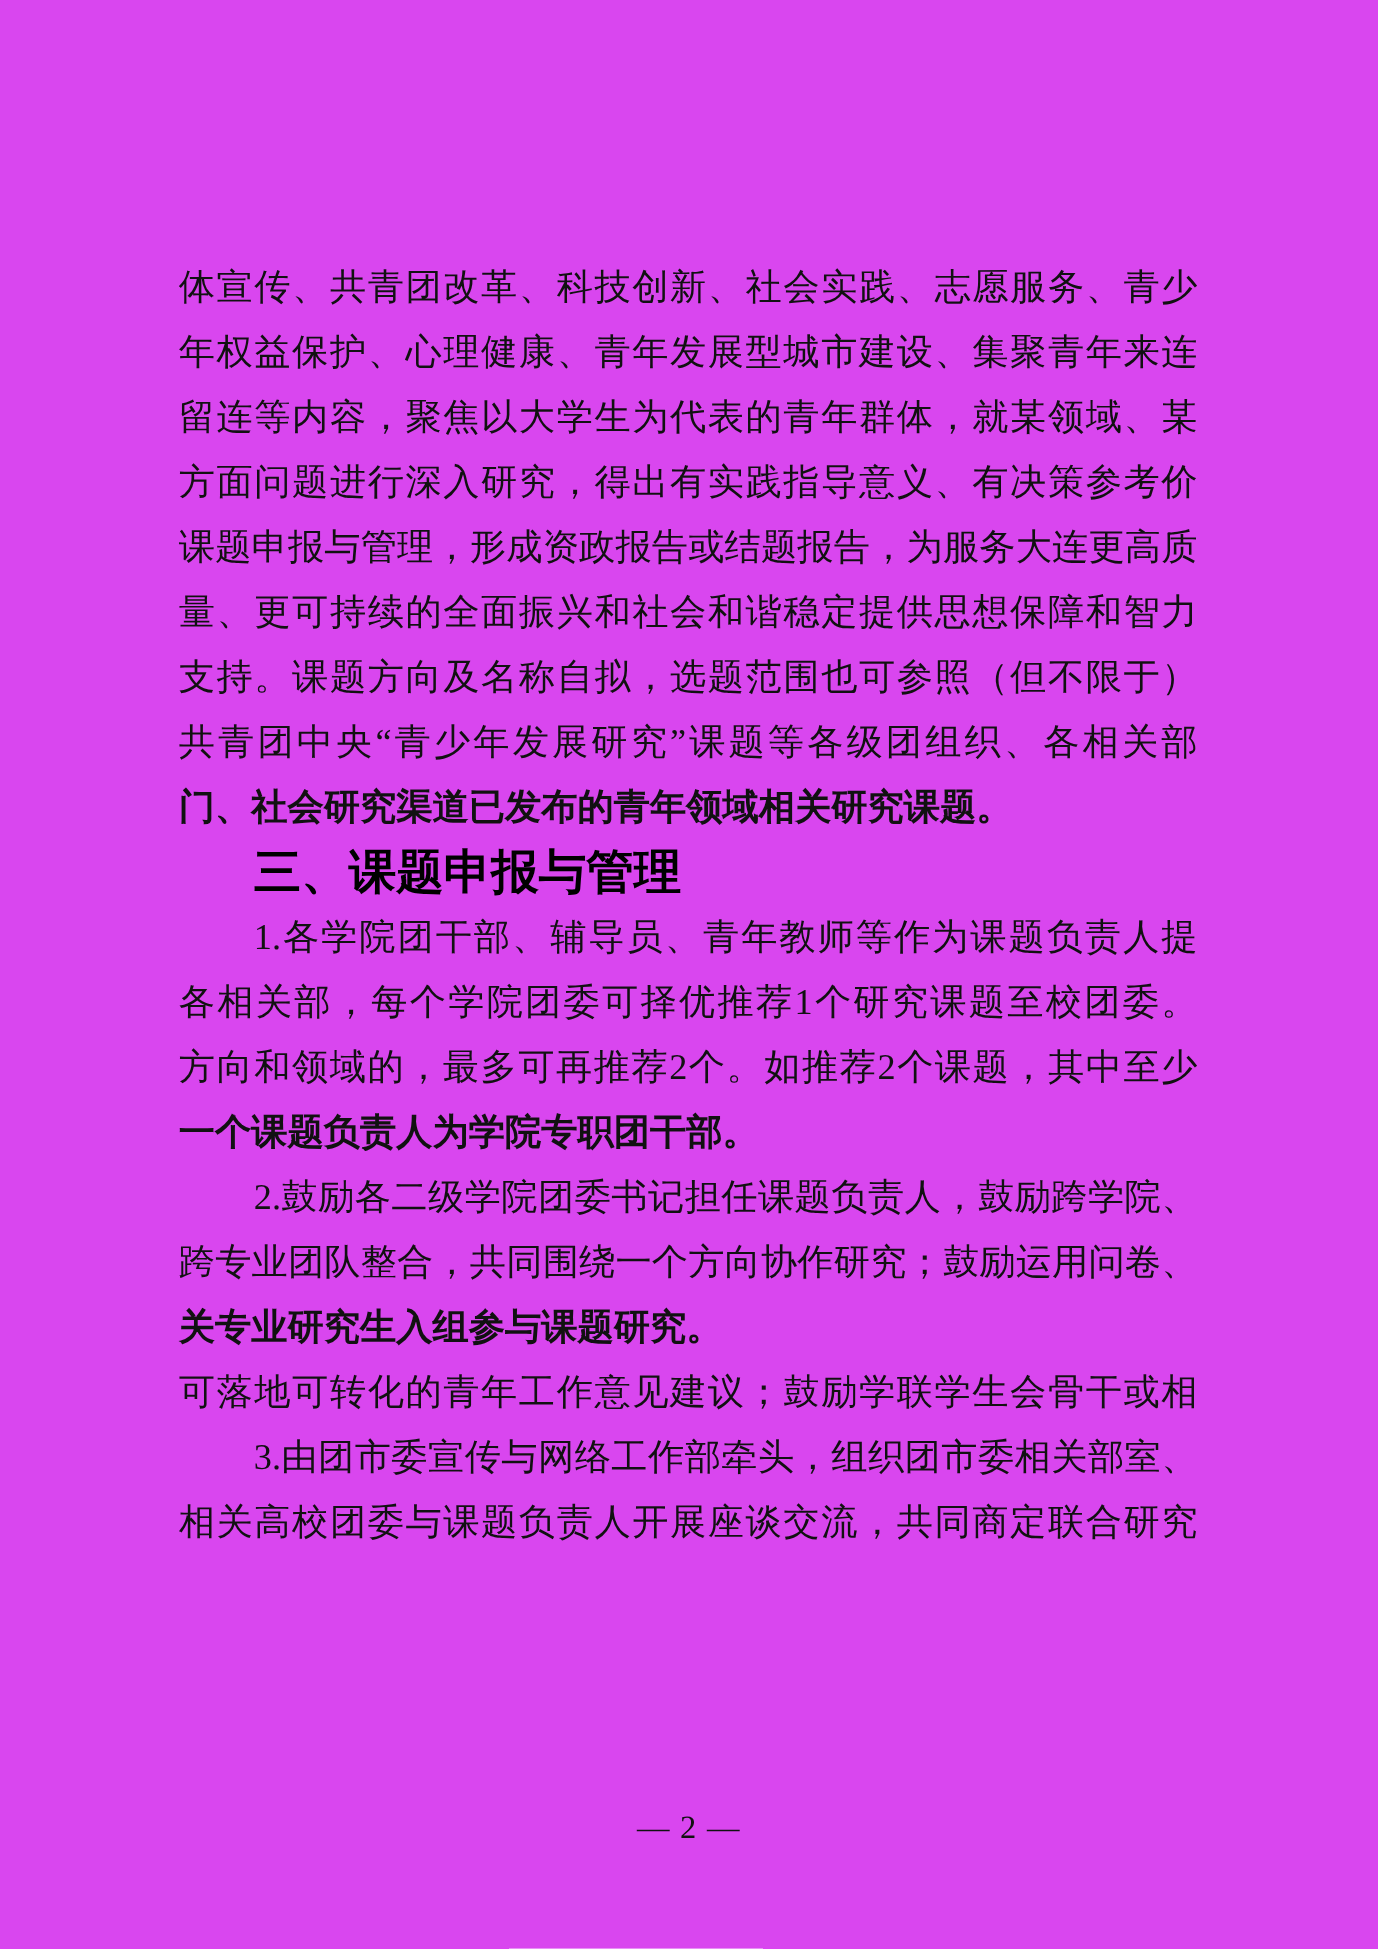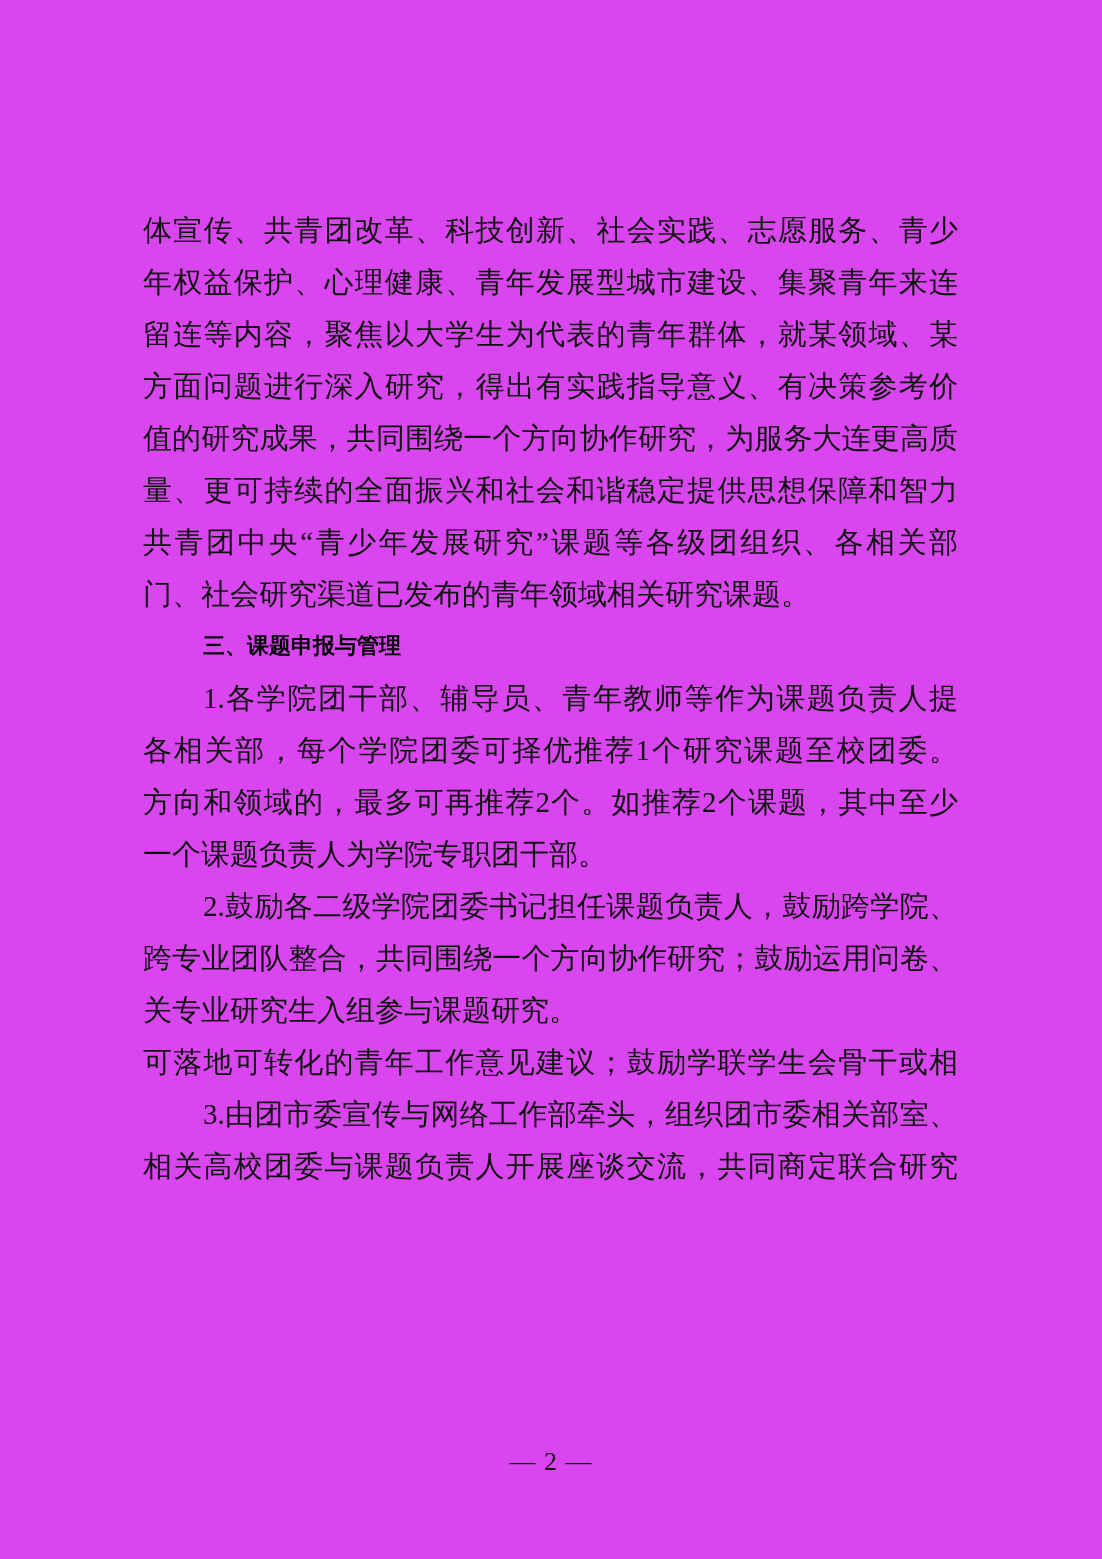--- a/index.html
+++ b/index.html
@@ -28,28 +28,29 @@
     height: 52px;
     overflow: hidden;
     text-align: justify;
     text-align-last: justify;
     text-justify: inter-character;
     white-space: normal;
   }
   .ln-end {
     text-align: left;
     text-align-last: left;
+    font-weight: bold;
   }
   .ln-indent {
     text-indent: 60px;
   }
   .ln-heading {
     font-family: "Liberation Sans", "DejaVu Sans", sans-serif;
     font-weight: 700;
-    font-size: 22px;
+    font-size: 38px;
     color: #000000;
     text-align: center;
     text-align-last: left;
     text-indent: 60px;
   }
   .page-footer {
     position: absolute;
     left: 0;
     right: 0;
     top: 1446px;
@@ -63,22 +64,23 @@
 </head>
 <body>
 
 <div class="page">
 
   <main class="text-block">
     <div class="ln">体宣传、共青团改革、科技创新、社会实践、志愿服务、青少</div>
     <div class="ln">年权益保护、心理健康、青年发展型城市建设、集聚青年来连</div>
     <div class="ln">留连等内容，聚焦以大学生为代表的青年群体，就某领域、某</div>
     <div class="ln">方面问题进行深入研究，得出有实践指导意义、有决策参考价</div>
-    <div class="ln">值的研究成果，共同围绕一个方向协作研究，为服务大连更高质</div>
+    <div class="ln">课题申报与管理，形成资政报告或结题报告，为服务大连更高质</div>
     <div class="ln">量、更可持续的全面振兴和社会和谐稳定提供思想保障和智力</div>
+    <div class="ln">支持。课题方向及名称自拟，选题范围也可参照（但不限于）</div>
     <div class="ln">共青团中央“青少年发展研究”课题等各级团组织、各相关部</div>
     <div class="ln ln-end">门、社会研究渠道已发布的青年领域相关研究课题。</div>
     <div class="ln ln-heading">三、课题申报与管理</div>
     <div class="ln ln-indent">1.各学院团干部、辅导员、青年教师等作为课题负责人提</div>
     <div class="ln">各相关部，每个学院团委可择优推荐1个研究课题至校团委。</div>
     <div class="ln">方向和领域的，最多可再推荐2个。如推荐2个课题，其中至少</div>
     <div class="ln ln-end">一个课题负责人为学院专职团干部。</div>
     <div class="ln ln-indent">2.鼓励各二级学院团委书记担任课题负责人，鼓励跨学院、</div>
     <div class="ln">跨专业团队整合，共同围绕一个方向协作研究；鼓励运用问卷、</div>
     <div class="ln ln-end">关专业研究生入组参与课题研究。</div>

